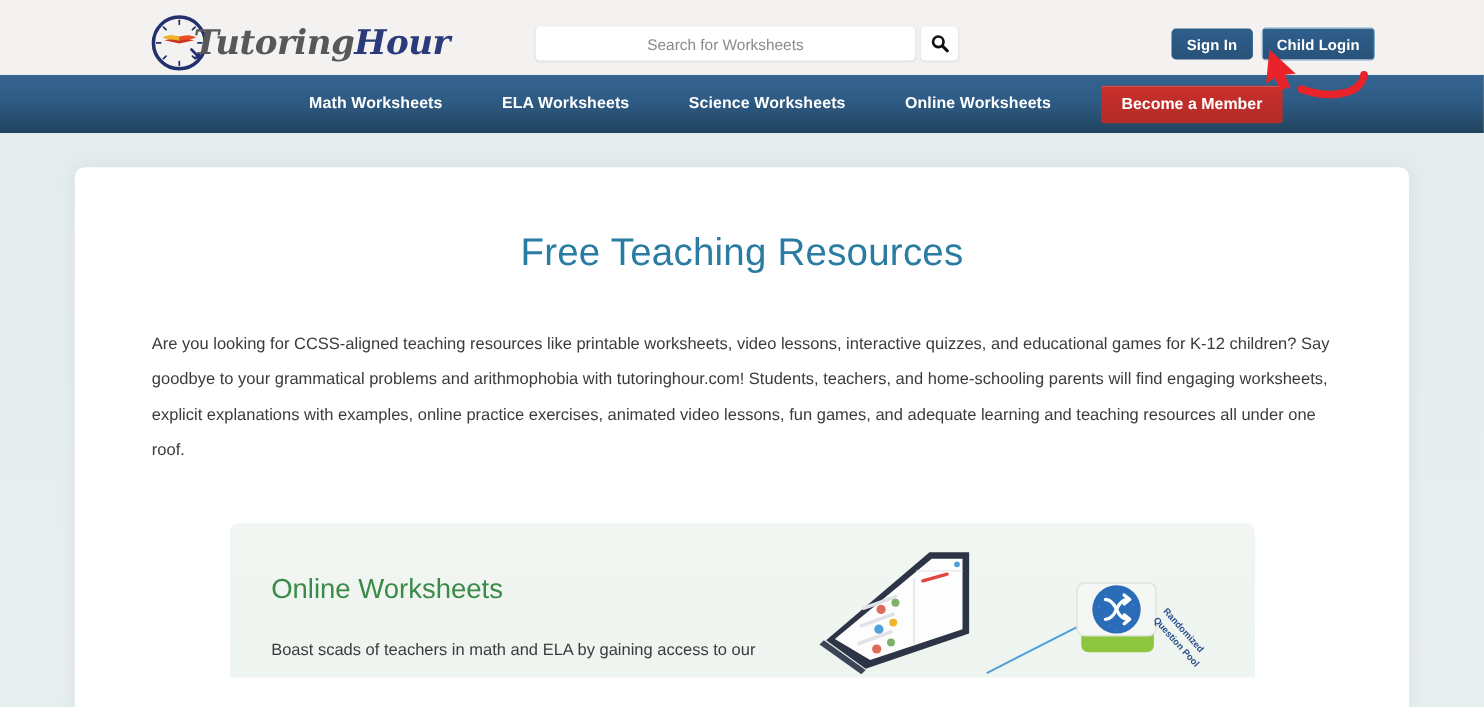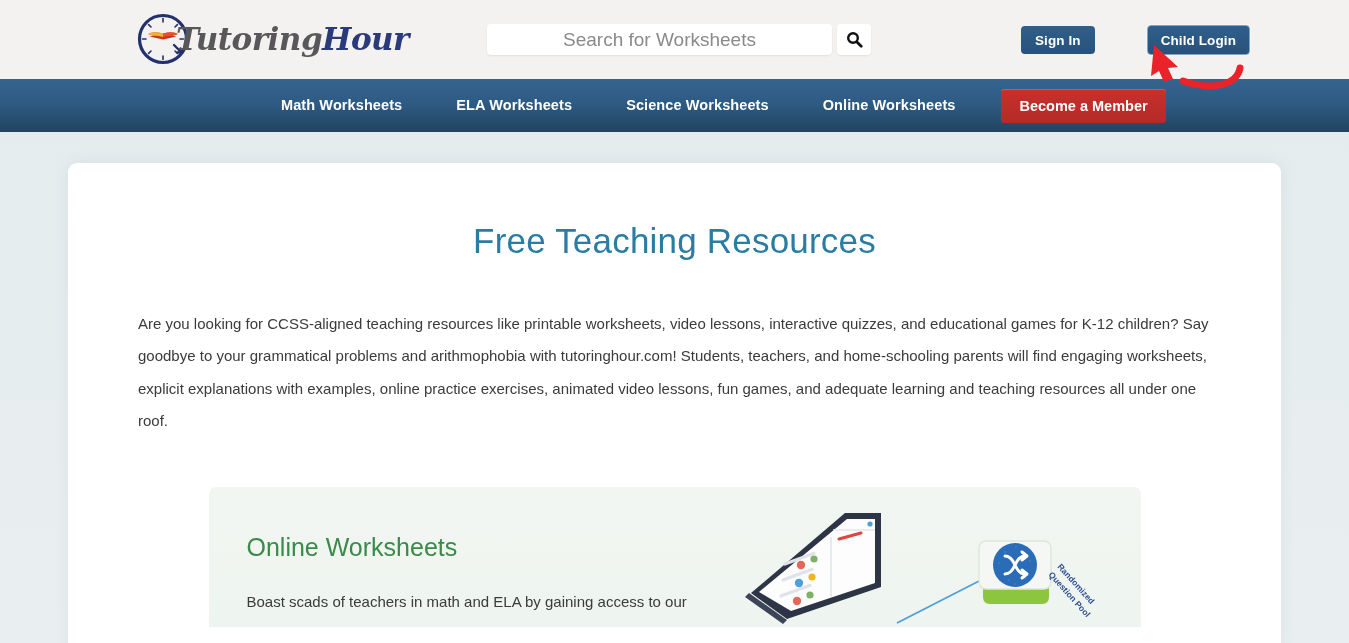--- a/index.html
+++ b/index.html
@@ -6,21 +6,21 @@
   html, body {
     width: 1349px; height: 643px;
     overflow: hidden;
     font-family: "Liberation Sans", sans-serif;
     background: #e7eef0;
   }
 
   
   .header {
     position: relative;
-    height: 79px;
+    height: 68px;
     background: #f4f2f0;
     display: flex;
     align-items: center;
   }
   .logo-wrap {
     position: absolute;
     left: 136px; top: 11px;
     display: flex; align-items: center;
     height: 56px;
   }
@@ -41,21 +41,21 @@
     position: absolute;
     left: 487px; top: 24px;
     display: flex; align-items: center; gap: 5px;
   }
   .search-input {
     width: 345px; height: 31px;
     border: none; border-radius: 4px;
     background: #ffffff;
     text-align: center;
     font-family: "Liberation Sans", sans-serif;
-    font-size: 19px;
+    font-size: 14px;
     color: #333;
     outline: none;
     box-shadow: 0 1px 2px rgba(0,0,0,0.08);
   }
   .search-input::placeholder { color: #8a8a8a; }
   .search-btn {
     width: 34px; height: 31px;
     border: none; border-radius: 4px;
     background: #ffffff;
     cursor: pointer;
@@ -80,21 +80,20 @@
     height: 28px;
     cursor: pointer;
     letter-spacing: 0.1px;
     white-space: nowrap;
   }
   .btn-auth.focused {
     border: 1px solid #7fa3c2;
     box-shadow: 0 0 0 1px rgba(255,255,255,0.35);
     padding: 0 13px;
     height: 30px;
-    margin-left: 44px;
   }
 
   .cursor-arrow {
     position: absolute;
     left: 1140px; top: 45px;
     width: 110px; height: 48px;
     pointer-events: none;
   }
 
   

